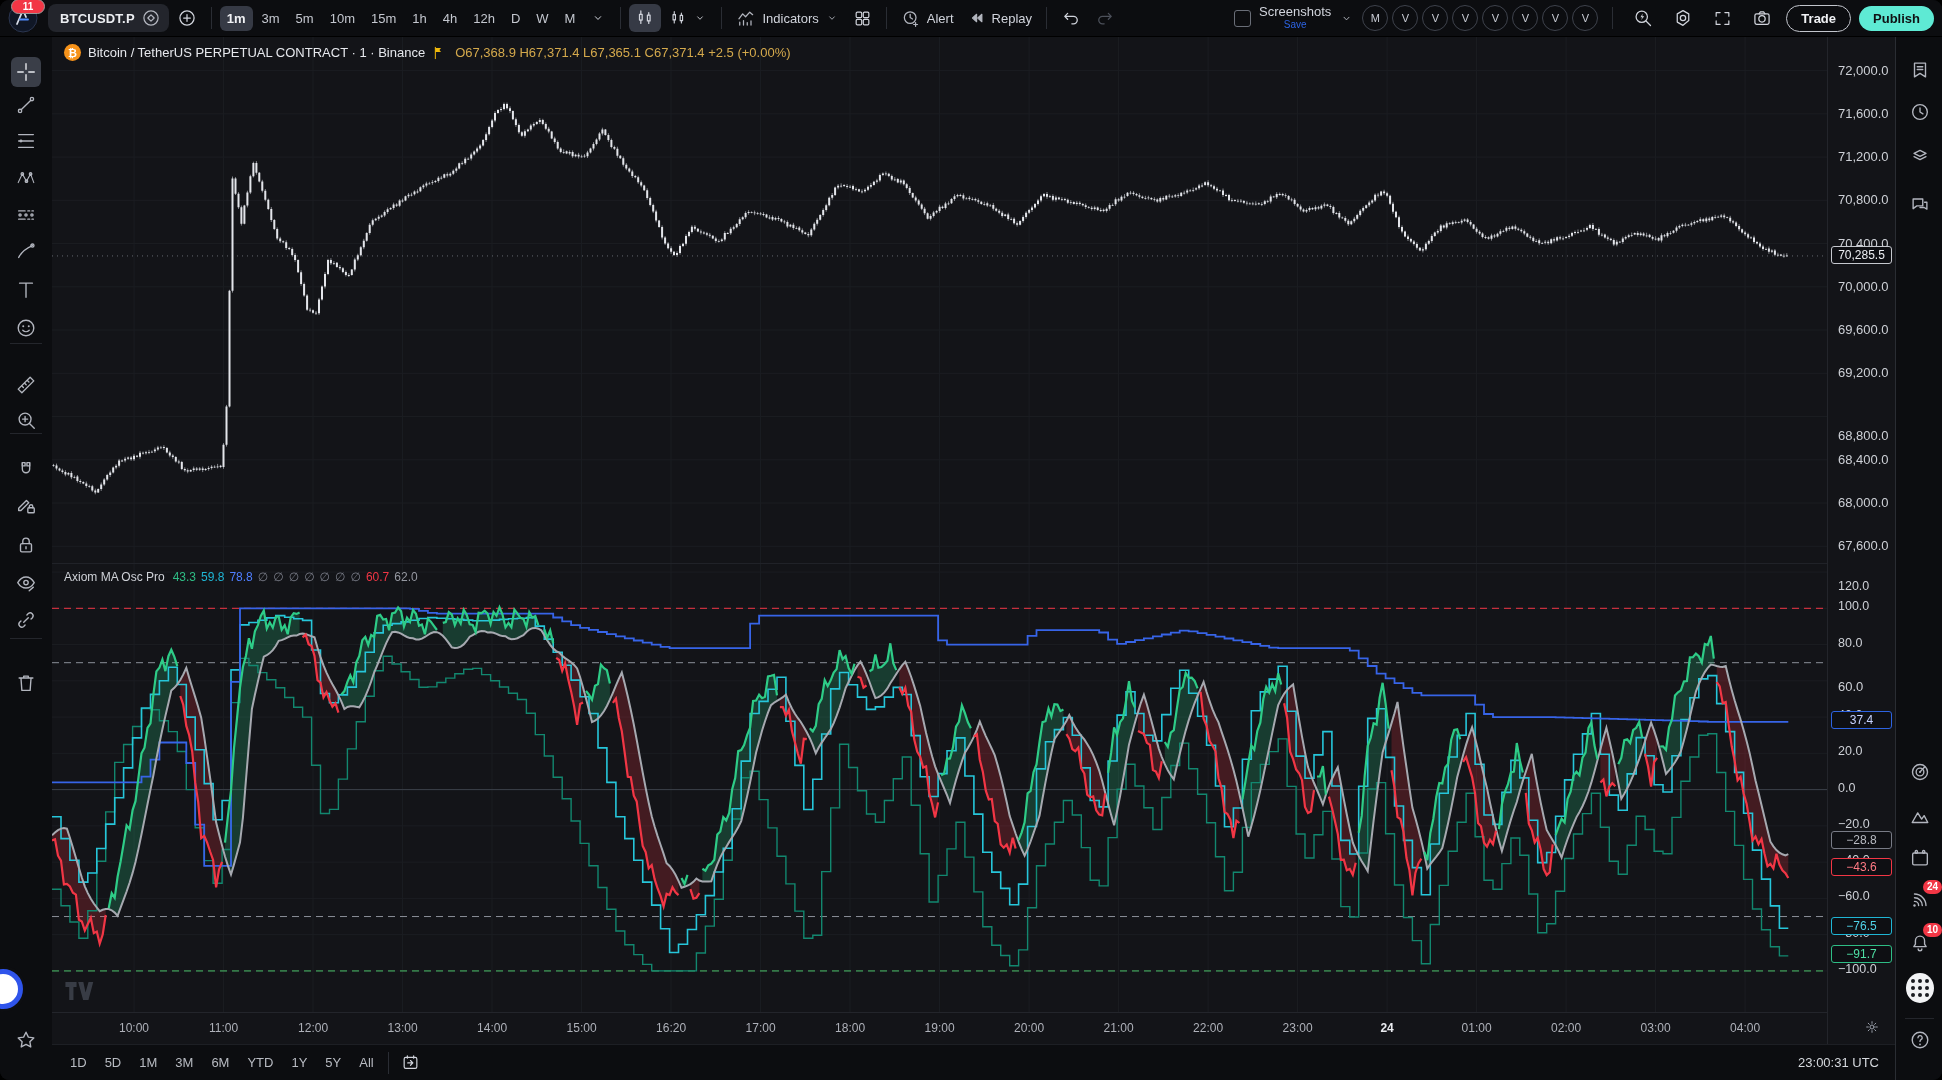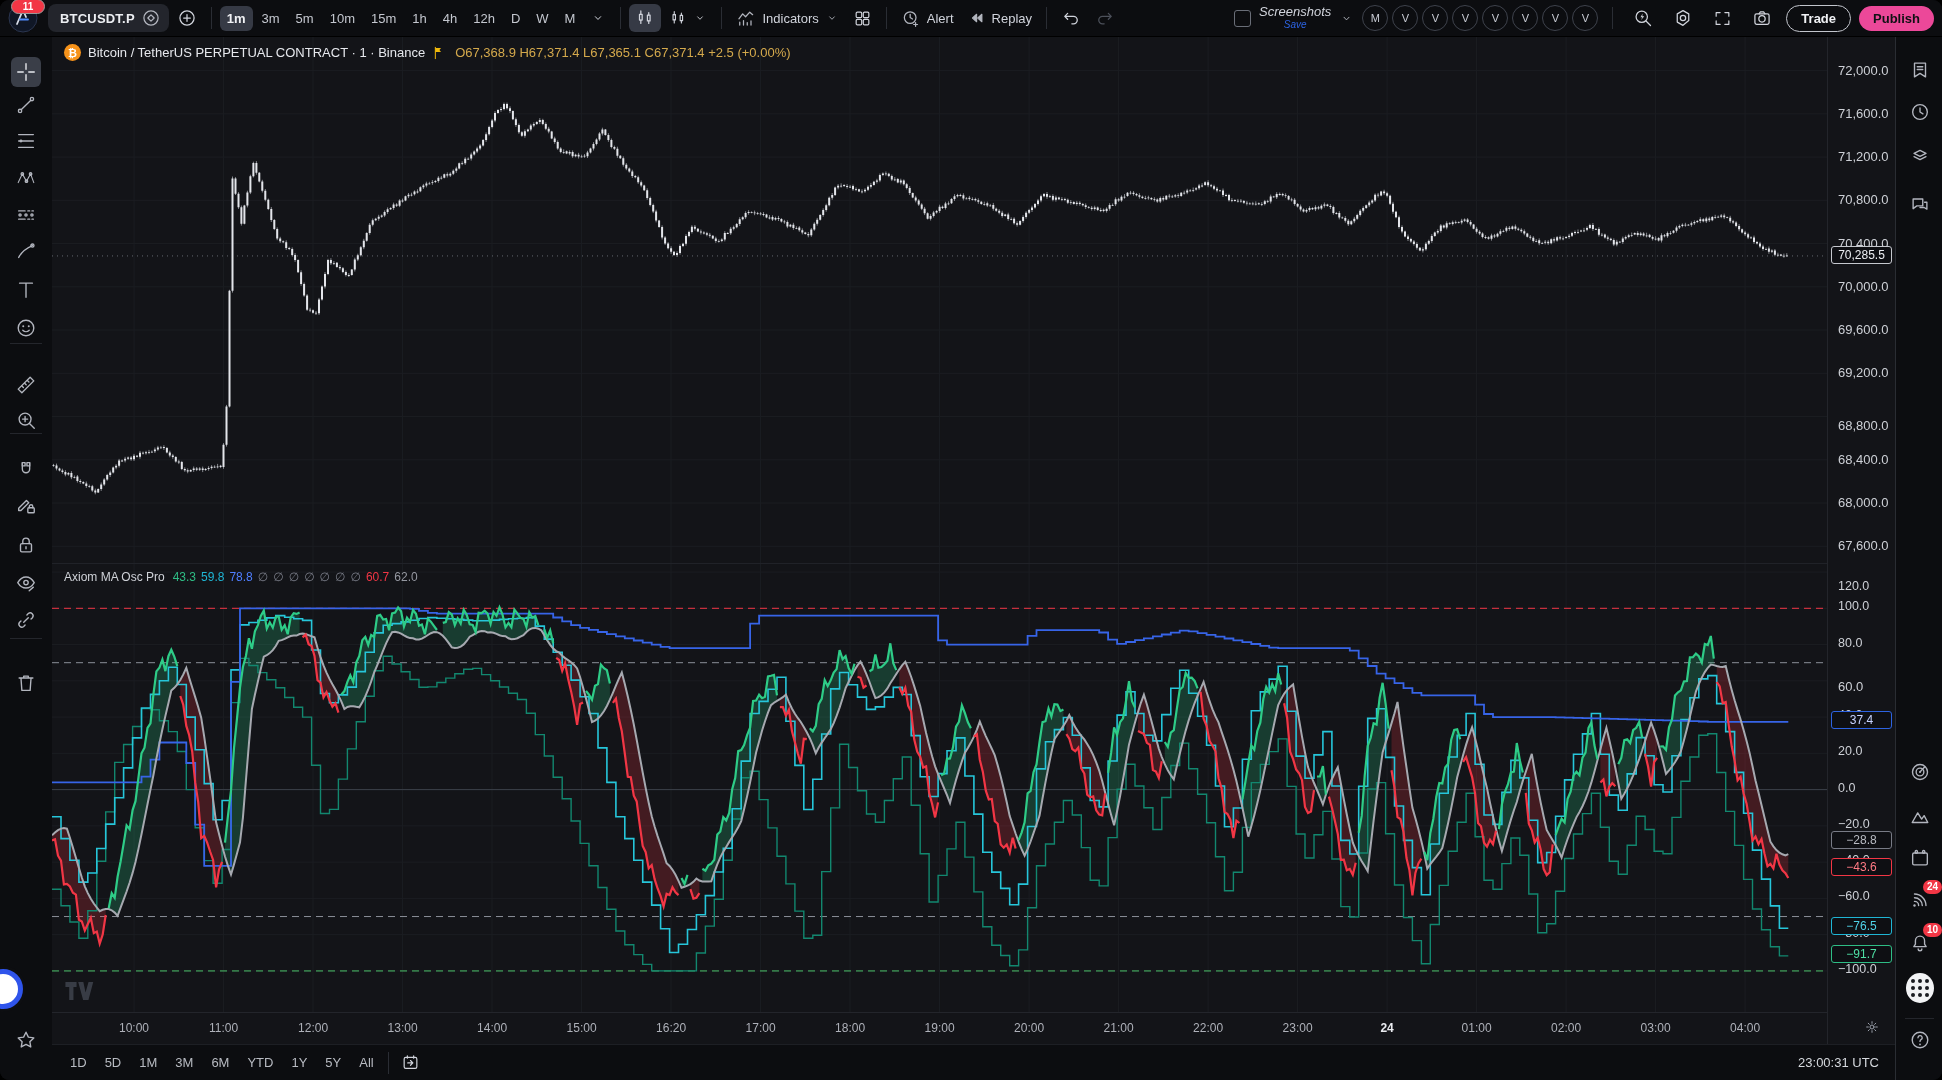--- a/index.html
+++ b/index.html
@@ -18,28 +18,28 @@
                border-radius:8px;padding:1px 4px;line-height:11px;}
   .sym-pill{display:flex;align-items:center;gap:6px;background:#23252c;border-radius:8px;height:28px;padding:0 8px 0 12px;cursor:pointer;}
   .sym-pill .sym{font-weight:bold;font-size:13px;color:#eceef2;letter-spacing:.2px;}
   .tfbtn{font-size:13px;color:#c4c7cf;padding:5px 7px;border-radius:6px;cursor:pointer;}
   .tfbtn.sel{background:#363a45;color:#f0f1f4;font-weight:bold;}
   .tbtn{display:flex;align-items:center;gap:6px;padding:4px 6px;border-radius:6px;cursor:pointer;font-size:13px;color:#d1d4dc;}
   .tbtn.sel{background:#363a45;}
   .dim{color:#4c505a;}
   #tb-right{display:flex;align-items:center;gap:8px;}
   .chk{width:15px;height:15px;border:1px solid #6a6e78;border-radius:3px;background:transparent;cursor:pointer;}
-  .shot-lbl{display:flex;flex-direction:column;align-items:center;line-height:13px;cursor:pointer;font-style:italic;}
+  .shot-lbl{display:flex;flex-direction:column;align-items:center;line-height:13px;cursor:pointer;}
   .shot-lbl .t1{font-size:13px;color:#d1d4dc;}
   .shot-lbl .t2{font-size:10px;color:#2d63e2;}
   .circ{width:24px;height:24px;border:1px solid #3e424c;border-radius:50%;display:flex;align-items:center;
         justify-content:center;font-size:11px;color:#c9ccd4;cursor:pointer;flex:0 0 auto;}
   .pill-btn{border-radius:16px;padding:5px 14px;font-size:13px;font-weight:bold;cursor:pointer;}
   #trade-btn{border:1px solid #c2c5cc;color:#f0f1f4;background:#0c0d10;}
-  #publish-btn{background:#ec4899;color:#101114;}
+  #publish-btn{background:#5eead4;color:#101114;}
   
   #lefttools{left:0;top:37px;width:52px;height:1043px;background:#0c0d10;border-right:1px solid #1d1f24;}
   .ltool{position:absolute;left:11px;width:30px;height:30px;border-radius:6px;display:flex;align-items:center;justify-content:center;cursor:pointer;color:#b2b5be;}
   .ltool.sel{background:#3a3e48;color:#e8eaee;}
   .hsep{position:absolute;left:10px;width:32px;height:1px;background:#24262c;}
   #sidebar{left:1895px;top:37px;width:47px;height:1043px;background:#0c0d10;border-left:1px solid #2a2d33;}
   .stool{position:absolute;left:10px;width:28px;height:28px;display:flex;align-items:center;justify-content:center;cursor:pointer;color:#b2b5be;}
   .stool .nbadge{position:absolute;top:-6px;right:-8px;background:#f23645;color:#fff;font-size:10px;font-weight:bold;border-radius:9px;padding:1px 4px;line-height:12px;}
   
   #main-pane{left:52px;top:37px;width:1775px;height:526px;background:#131418;overflow:hidden;}
@@ -489,21 +489,21 @@
         </svg>
       </span>
   <span class="tick" style="top: 25.6px;">72,000.0</span>
       <span class="tick" style="top: 68.8424px;">71,600.0</span>
       <span class="tick" style="top: 112.085px;">71,200.0</span>
       <span class="tick" style="top: 155.327px;">70,800.0</span>
       <span class="tick" style="top: 198.57px;">70,400.0</span>
       <span class="tick" style="top: 241.812px;">70,000.0</span>
       <span class="tick" style="top: 285.054px;">69,600.0</span>
       <span class="tick" style="top: 328.297px;">69,200.0</span>
-      <span class="tick" style="top: 381px;">68,800.0</span>
+      <span class="tick" style="top: 391px;">68,800.0</span>
       <span class="tick" style="top: 414.782px;">68,400.0</span>
       <span class="tick" style="top: 458.024px;">68,000.0</span>
       <span class="tick" style="top: 501.266px;">67,600.0</span>
       <span class="badge" style="top: 208.948px; border-color: rgb(197, 200, 206); color: rgb(236, 238, 242);">70,285.5</span>
       <span class="tick" style="font-size: 12.5px; top: 542px;">120.0</span>
       <span class="tick" style="font-size: 12.5px; top: 562.3px;">100.0</span>
       <span class="tick" style="font-size: 12.5px; top: 598.564px;">80.0</span>
       <span class="tick" style="font-size: 13px; top: 642px;">60.0</span>
       <span class="tick" style="font-size: 12.5px; top: 671.092px;">40.0</span>
       <span class="tick" style="font-size: 12.5px; top: 707.356px;">20.0</span>

